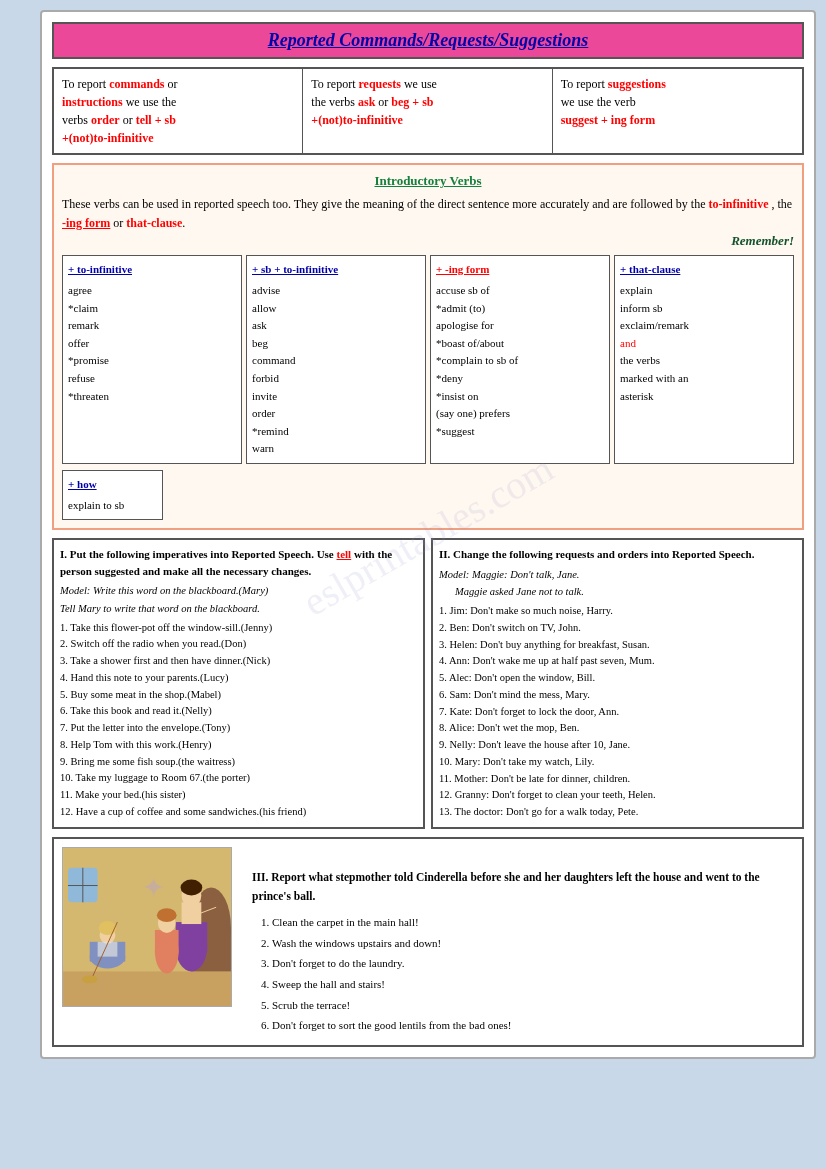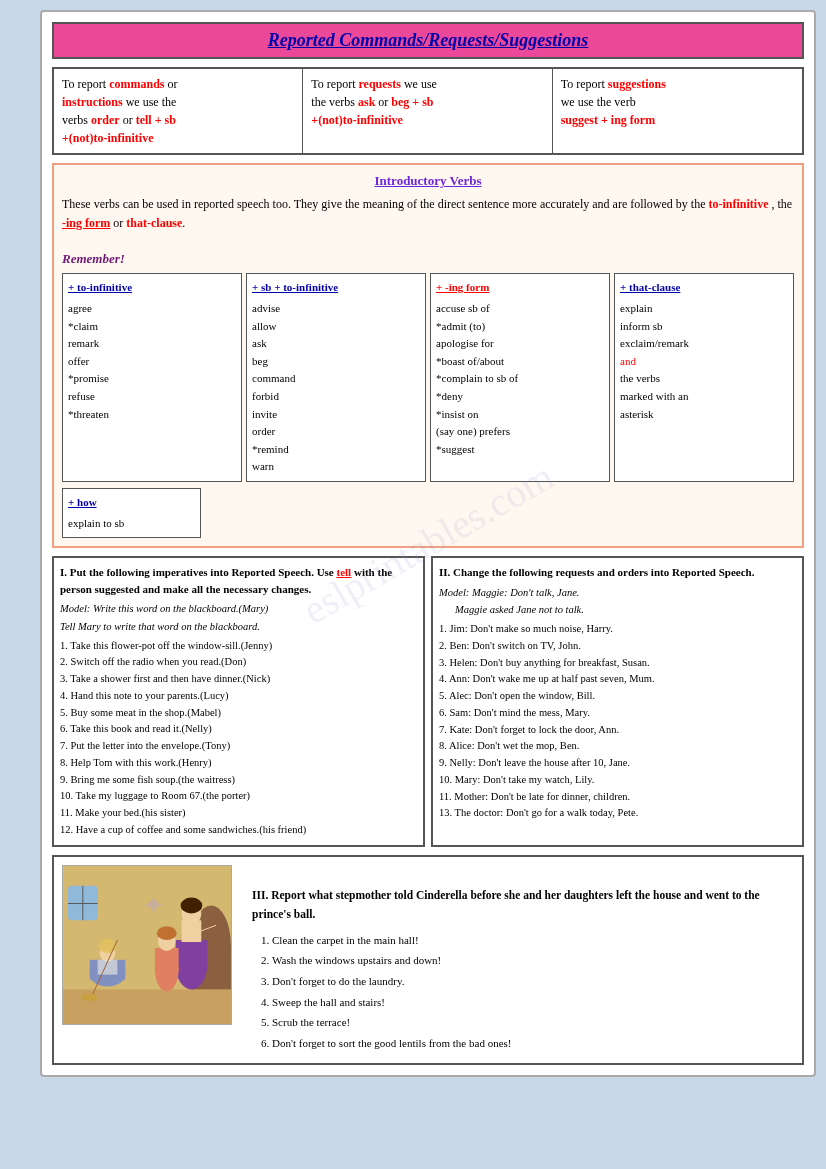--- a/index.html
+++ b/index.html
@@ -54,34 +54,34 @@
 
     
     .intro-section {
       border: 2px solid #f0a080;
       background: #fff8f0;
       padding: 8px;
       margin-bottom: 8px;
     }
     .intro-title {
       text-align: center;
-      color: #6d28d9;
+      color: #15803d;
       font-weight: bold;
       text-decoration: underline;
       margin-bottom: 6px;
       font-size: 13px;
     }
     .intro-text {
       font-size: 12px;
       line-height: 1.6;
-      margin-bottom: 18px;
+      margin-bottom: 0;
     }
     .remember {
-      text-align: left;
-      color: #701a75;
+      text-align: right;
+      color: #14532d;
       font-style: italic;
       font-weight: bold;
       font-size: 13px;
       margin-bottom: 6px;
     }
     .verb-grid {
       display: grid;
       grid-template-columns: 1fr 1fr 1fr 1fr;
       gap: 4px;
       margin-bottom: 6px;
@@ -101,21 +101,21 @@
       margin-bottom: 3px;
       font-size: 11px;
     }
     .verb-box-red { color: red; font-weight: bold; text-decoration: underline; }
     .how-box {
       border: 1px solid #555;
       padding: 5px;
       background: #fff;
       font-size: 11px;
       line-height: 1.6;
-      width: 139px;
+      width: 101px;
       margin-top: 4px;
     }
 
     
     .exercises {
       display: grid;
       grid-template-columns: 1fr 1fr;
       gap: 6px;
       margin-bottom: 8px;
     }
@@ -323,20 +323,21 @@
         <li>2. Ben: Don't switch on TV, John.</li>
         <li>3. Helen: Don't buy anything for breakfast, Susan.</li>
         <li>4. Ann: Don't wake me up at half past seven, Mum.</li>
         <li>5. Alec: Don't open the window, Bill.</li>
         <li>6. Sam: Don't mind the mess, Mary.</li>
         <li>7. Kate: Don't forget to lock the door, Ann.</li>
         <li>8. Alice: Don't wet the mop, Ben.</li>
         <li>9. Nelly: Don't leave the house after 10, Jane.</li>
         <li>10. Mary: Don't take my watch, Lily.</li>
         <li>11. Mother: Don't be late for dinner, children.</li>
+        <li>12. Granny: Don't forget to clean your teeth, Helen.</li>
         <li>13. The doctor: Don't go for a walk today, Pete.</li>
       </ul>
     </div>
   </div>
 
   <div class="bottom-section">
 
     <div class="cinderella-img">
       <svg viewBox="0 0 170 160" xmlns="http://www.w3.org/2000/svg">
 

